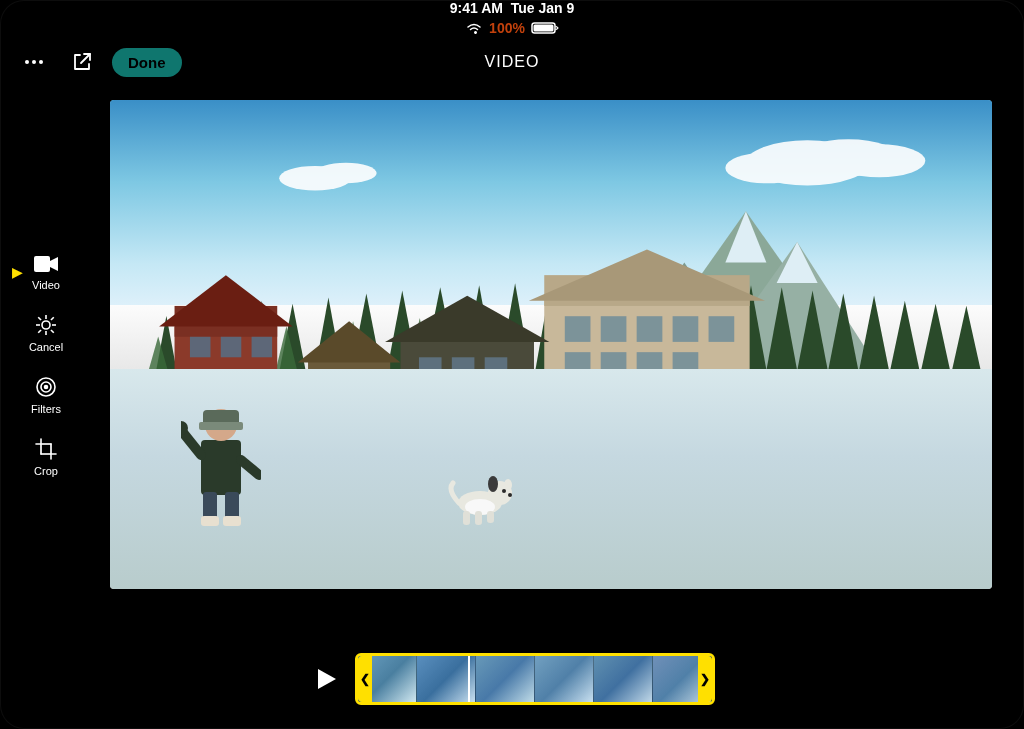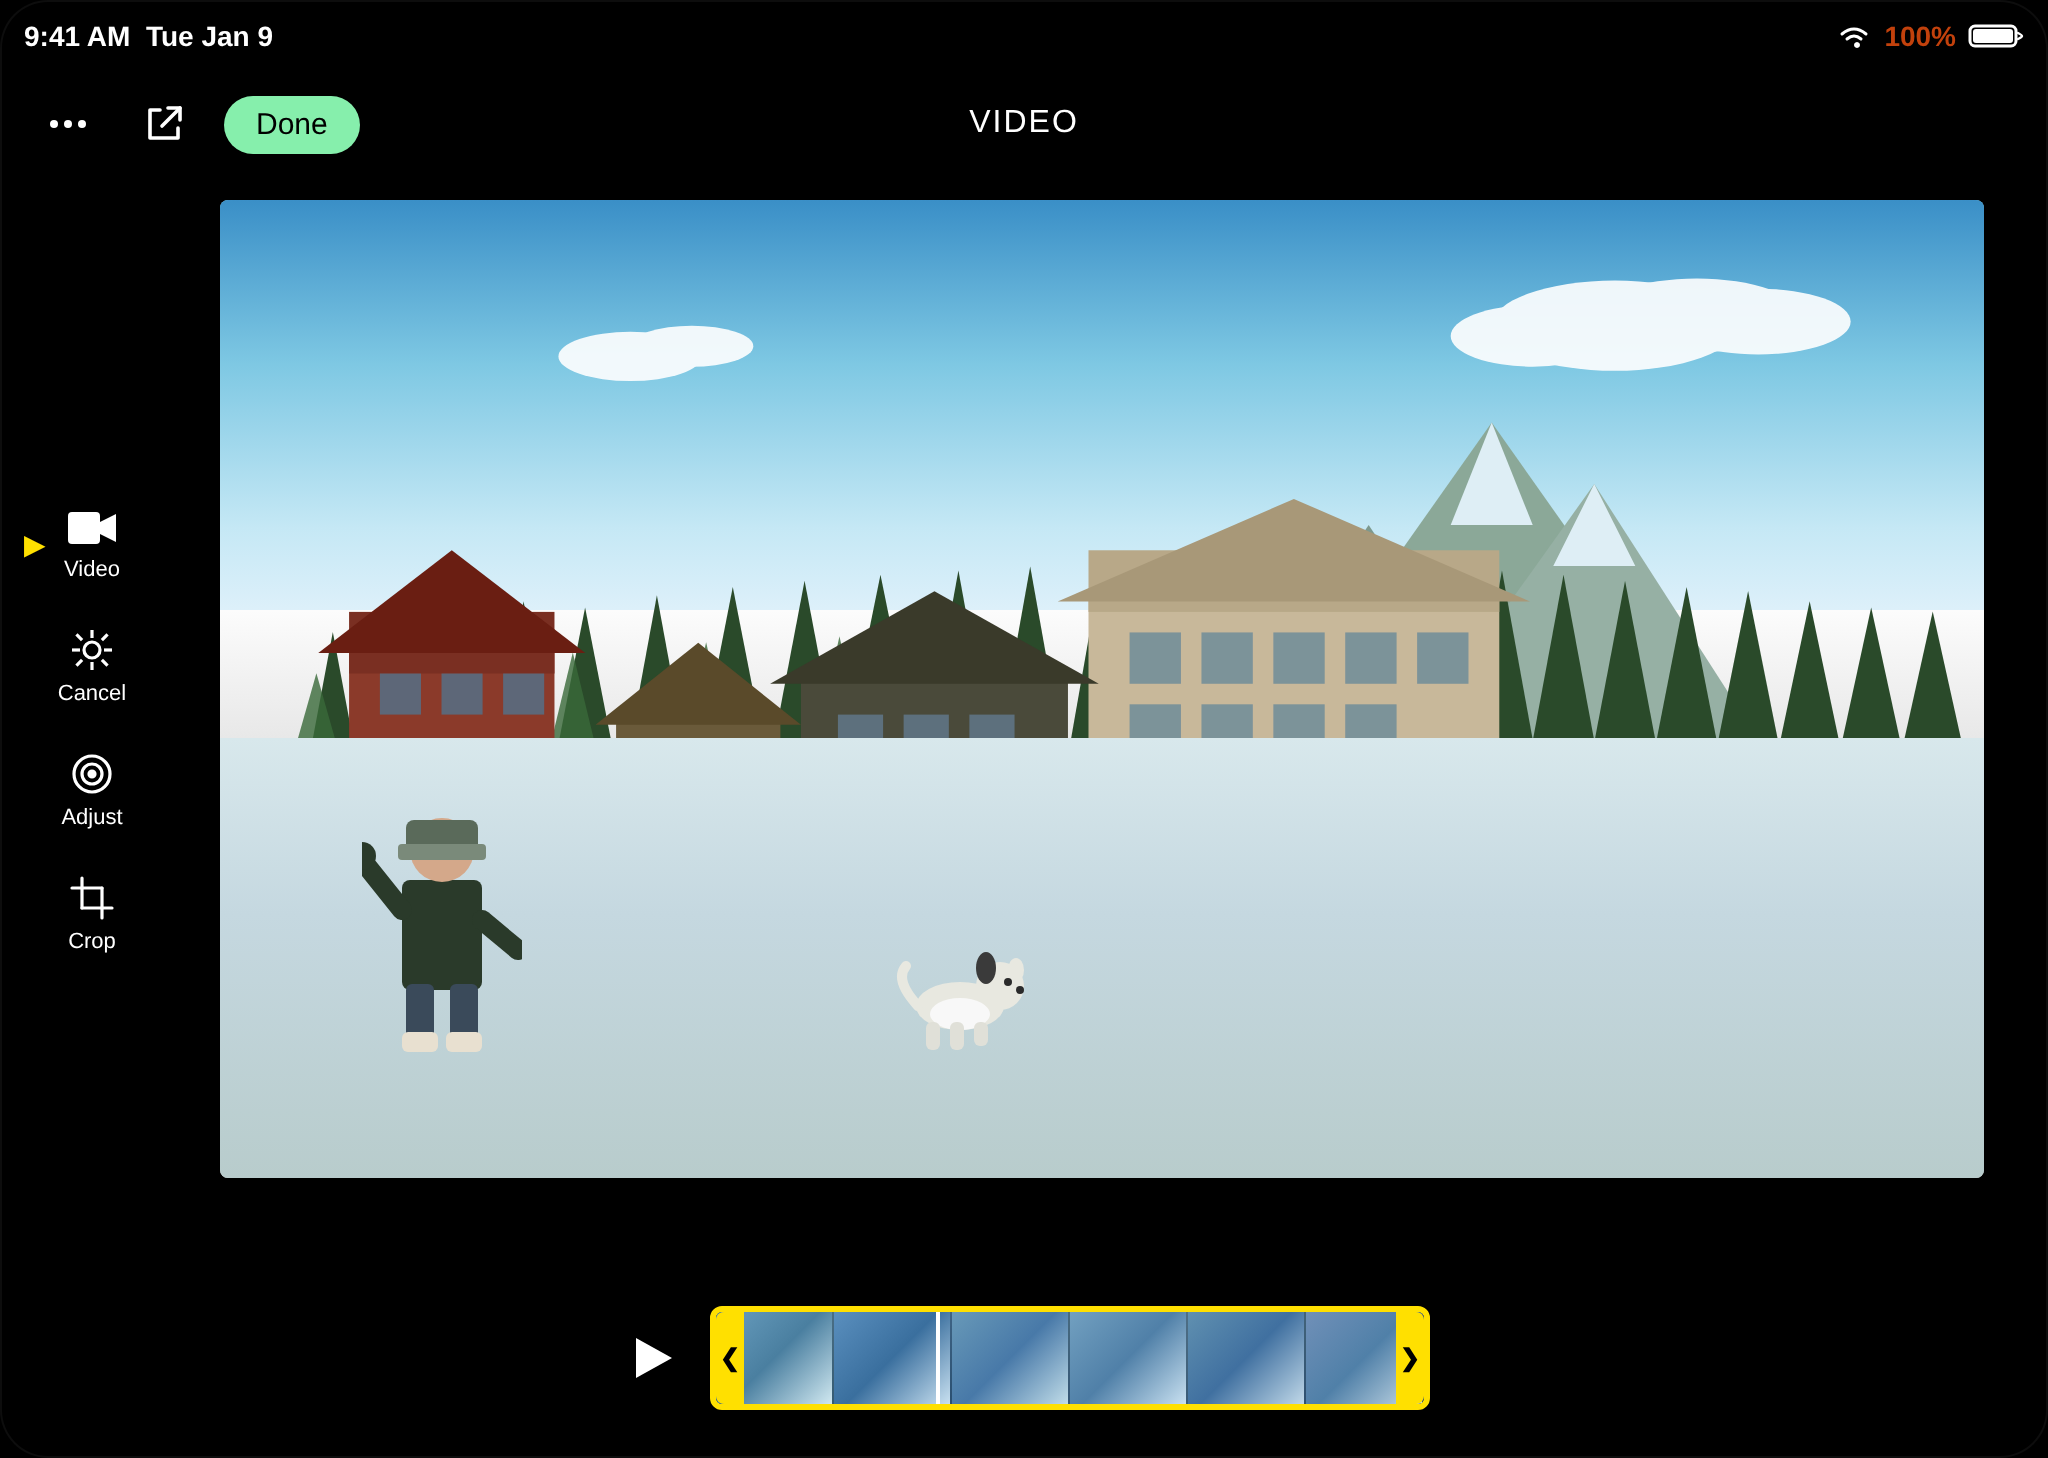--- a/index.html
+++ b/index.html
@@ -16,22 +16,23 @@
     
     .status-bar {
       position: absolute;
       top: 0;
       left: 0;
       right: 0;
       height: 36px;
       display: flex;
       align-items: center;
       justify-content: space-between;
-      padding: 0 12px;
+      padding: 0 32px;
       z-index: 10;
+      flex-direction: column;
     }
 
     .status-time {
       color: #fff;
       font-size: 14px;
       font-weight: 600;
     }
 
     .status-right {
       display: flex;
@@ -89,26 +90,26 @@
     }
 
     .toolbar-title {
       color: #fff;
       font-size: 16px;
       font-weight: 500;
       letter-spacing: 1px;
     }
 
     .done-btn {
-      background: #86efac;
+      background: #0f766e;
       border: none;
       border-radius: 20px;
       color: #000;
       font-size: 15px;
-      font-weight: 400;
+      font-weight: 700;
       padding: 6px 16px;
       cursor: pointer;
     }
 
     .icon-btn {
       background: none;
       border: none;
       color: #fff;
       font-size: 20px;
       cursor: pointer;
@@ -402,21 +403,21 @@
     </div>
   </div>
 
   <div class="side-item-wrapper">
     <div class="side-item">
       <svg width="24" height="24" viewBox="0 0 24 24" fill="none" stroke="white" stroke-width="1.6">
         <circle cx="12" cy="12" r="9"></circle>
         <circle cx="12" cy="12" r="5"></circle>
         <circle cx="12" cy="12" r="1.5" fill="white"></circle>
       </svg>
-      <span class="side-item-label">Adjust</span>
+      <span class="side-item-label">Filters</span>
     </div>
   </div>
 
   <div class="side-item-wrapper">
     <div class="side-item">
       <svg width="24" height="24" viewBox="0 0 24 24" fill="none" stroke="white" stroke-width="1.6" stroke-linecap="round">
         <line x1="7" y1="2" x2="7" y2="17"></line>
         <line x1="2" y1="7" x2="17" y2="7"></line>
         <line x1="17" y1="7" x2="17" y2="22"></line>
         <line x1="7" y1="17" x2="22" y2="17"></line>

